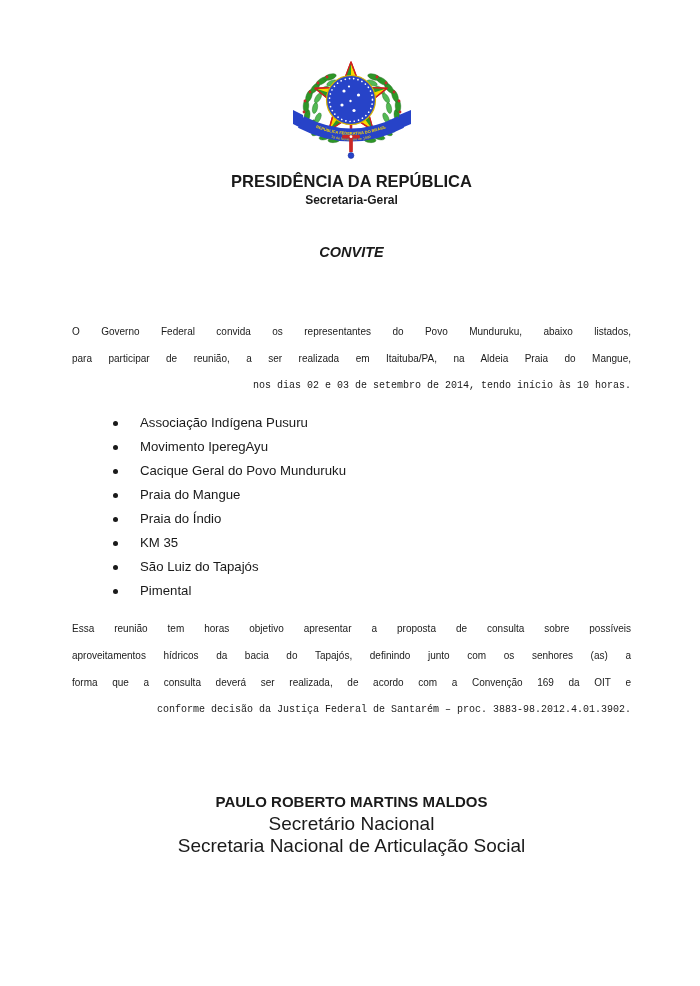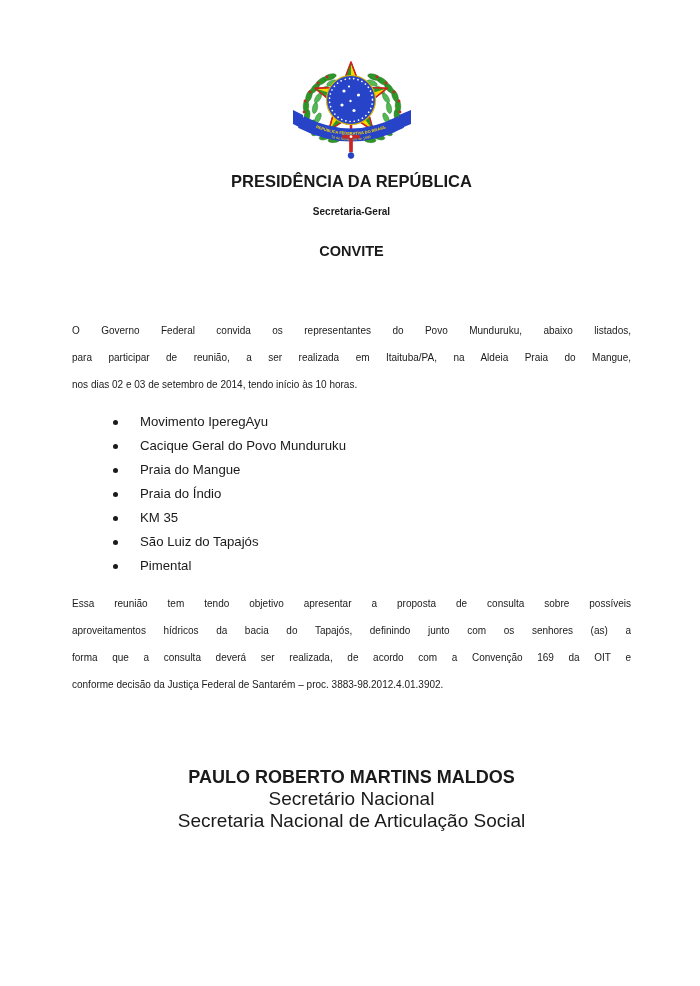--- a/index.html
+++ b/index.html
@@ -9,47 +9,47 @@
     margin:0 auto;
     background:#ffffff;
     box-sizing:border-box;
     padding:0 57px 0 60px;
     font-family:"Liberation Sans","DejaVu Sans",sans-serif;
     color:#1a1a1a;
     overflow:hidden;
   }
   .emblem { width:122px; height:112px; margin:52px auto 0 auto; }
   .org  { margin-top:8px;  text-align:center; font-weight:bold; font-size:16.5px; line-height:19px; }
-  .dept { margin-top:12px;  text-align:center; font-weight:bold; font-size:10px; line-height:18px; }
-  .doc-title { margin-top:20px; text-align:center; font-weight:bold; font-size:14.5px; line-height:20px; }
+  .dept { margin-top:0;  text-align:center; font-weight:bold; font-size:12px; line-height:18px; }
+  .doc-title { margin-top:33px; text-align:center; font-weight:bold; font-size:14.5px; line-height:20px;font-style:italic; }
 
   .para { margin:12px; font-size:10px; line-height:27px; }
   .p1 { margin-top:56px; }
   .p2 { margin-top:12px; }
   .jline { text-align:justify; text-align-last:justify; }
-  .jline-last { text-align:left; }
+  .jline-last { text-align:right;font-family:Liberation Mono, monospace; }
 
   ul.invitees {
     list-style:none;
     margin:9px 0 0 0;
     padding:0 0 0 80px;
     font-size:13.2px;
   }
   ul.invitees li {
     position:relative;
     line-height:24px;
   }
   ul.invitees li .dot {
     position:absolute; left:-27px; top:9.5px;
     width:5px; height:5px; border-radius:50%;
     background:#1a1a1a;
   }
 
   .sig { margin-top:68px; text-align:center; }
-  .sig-name { font-weight:bold; font-size:18px; line-height:22px; }
+  .sig-name { font-weight:bold; font-size:15px; line-height:22px; }
   .sig-role, .sig-org { font-size:19px; line-height:22px; }
 </style>
 </head>
 <body>
 
 <div class="page">
 
   <div class="emblem">
     <svg viewBox="0 0 122 112" width="122" height="112">
 
@@ -127,31 +127,32 @@
 
   <div class="doc-title">CONVITE</div>
 
   <div class="para p1">
     <div class="jline">O Governo Federal convida os representantes do Povo Munduruku, abaixo listados,</div>
     <div class="jline">para participar de reunião, a ser realizada em Itaituba/PA, na Aldeia Praia do Mangue,</div>
     <div class="jline-last">nos dias 02 e 03 de setembro de 2014, tendo início às 10 horas.</div>
   </div>
 
   <ul class="invitees">
+    <li><span class="dot"></span><span>Associação Indígena Pusuru</span></li>
     <li><span class="dot"></span><span>Movimento IperegAyu</span></li>
     <li><span class="dot"></span><span>Cacique Geral do Povo Munduruku</span></li>
     <li><span class="dot"></span><span>Praia do Mangue</span></li>
     <li><span class="dot"></span><span>Praia do Índio</span></li>
     <li><span class="dot"></span><span>KM 35</span></li>
     <li><span class="dot"></span><span>São Luiz do Tapajós</span></li>
     <li><span class="dot"></span><span>Pimental</span></li>
   </ul>
 
   <div class="para p2">
-    <div class="jline">Essa reunião tem tendo objetivo apresentar a proposta de consulta sobre possíveis</div>
+    <div class="jline">Essa reunião tem horas objetivo apresentar a proposta de consulta sobre possíveis</div>
     <div class="jline">aproveitamentos hídricos da bacia do Tapajós, definindo junto com os senhores (as) a</div>
     <div class="jline">forma que a consulta deverá ser realizada, de acordo com a Convenção 169 da OIT e</div>
     <div class="jline-last">conforme decisão da Justiça Federal de Santarém – proc. 3883-98.2012.4.01.3902.</div>
   </div>
 
   <div class="sig">
     <div class="sig-name">PAULO ROBERTO MARTINS MALDOS</div>
     <div class="sig-role">Secretário Nacional</div>
     <div class="sig-org">Secretaria Nacional de Articulação Social</div>
   </div>

